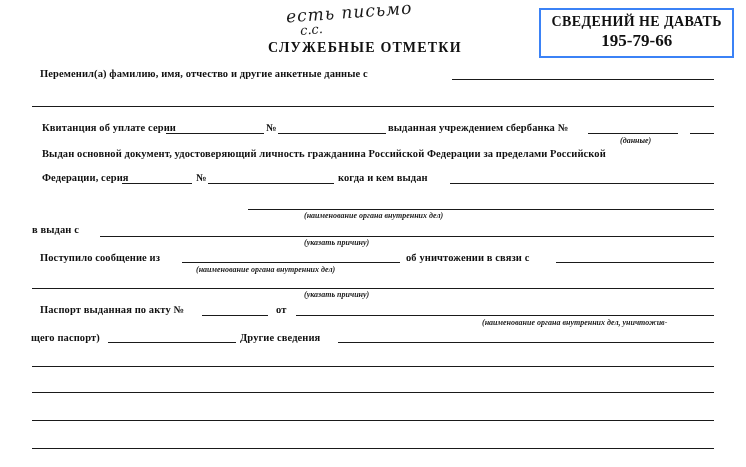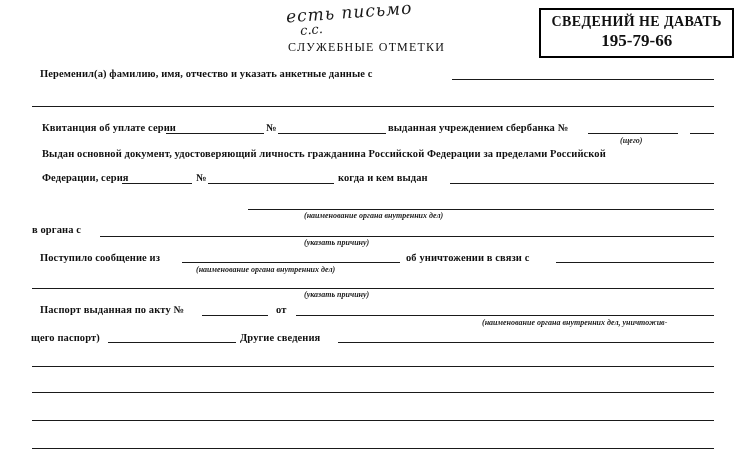--- a/index.html
+++ b/index.html
@@ -44,21 +44,21 @@
     font-size: 13px;
     color: #1a1a1a;
     transform: rotate(-5deg);
     white-space: nowrap;
   }
   
   .stamp {
     position: absolute;
     right: 12px;
     top: 8px;
-    border: 2px solid #000000;
+    border: 2px solid #3b82f6;
     padding: 4px 10px 5px 10px;
     text-align: center;
     background: #fff;
   }
   .stamp .l1 {
     font-family: "Liberation Serif", serif;
     font-weight: bold;
     font-size: 14px;
     letter-spacing: 0.4px;
     white-space: nowrap;
@@ -69,25 +69,24 @@
     font-size: 17px;
     margin-top: 1px;
     white-space: nowrap;
   }
   
   .heading {
     position: absolute;
     left: 268px;
     top: 40px;
     font-family: "Liberation Serif", serif;
-    font-weight: normal;
-    font-size: 12px;
+    font-weight: bold;
+    font-size: 14px;
     letter-spacing: 1.2px;
     white-space: nowrap;
-    margin-left: 20px;
   }
   
   .t {
     position: absolute;
     font-family: "Liberation Serif", serif;
     font-weight: bold;
     font-size: 10.5px;
     white-space: nowrap;
     letter-spacing: 0.1px;
   }
@@ -115,45 +114,45 @@
   <div class="handwriting">есть письмо</div>
   <div class="handwriting2">с.с.</div>
 
   <div class="stamp">
     <div class="l1">СВЕДЕНИЙ НЕ ДАВАТЬ</div>
     <div class="l2">195-79-66</div>
   </div>
 
   <div class="heading">СЛУЖЕБНЫЕ ОТМЕТКИ</div>
 
-  <div class="t" style="left:40px; top:68px;">Переменил(а) фамилию, имя, отчество и указать анкетные данные с</div>
+  <div class="t" style="left:40px; top:68px;">Переменил(а) фамилию, имя, отчество и другие анкетные данные с</div>
   <div class="line" style="left:452px; top:79px; width:262px;"></div>
   <div class="line" style="left:32px; top:106px; width:682px;"></div>
 
   <div class="t" style="left:42px; top:122px;">Квитанция об уплате серии</div>
   <div class="t" style="left:266px; top:122px;">№</div>
   <div class="t" style="left:388px; top:122px;">выданная учреждением сбербанка №</div>
   <div class="line" style="left:166px; top:133px; width:98px;"></div>
   <div class="line" style="left:278px; top:133px; width:108px;"></div>
   <div class="line" style="left:588px; top:133px; width:90px;"></div>
   <div class="line" style="left:690px; top:133px; width:24px;"></div>
-  <div class="cap" style="left:620px; top:136px;">(щего)</div>
+  <div class="cap" style="left:620px; top:136px;">(данные)</div>
 
   <div class="t" style="left:42px; top:148px;">Выдан основной документ, удостоверяющий личность гражданина Российской Федерации за пределами Российской</div>
   <div class="t" style="left:42px; top:172px;">Федерации, серия</div>
   <div class="t" style="left:196px; top:172px;">№</div>
   <div class="t" style="left:338px; top:172px;">когда и кем выдан</div>
   <div class="line" style="left:122px; top:183px; width:70px;"></div>
   <div class="line" style="left:208px; top:183px; width:126px;"></div>
   <div class="line" style="left:450px; top:183px; width:264px;"></div>
 
   <div class="line" style="left:248px; top:209px; width:466px;"></div>
   <div class="cap" style="left:304px; top:211px;">(наименование органа внутренних дел)</div>
 
-  <div class="t" style="left:32px; top:224px;">в органа с</div>
+  <div class="t" style="left:32px; top:224px;">в выдан с</div>
   <div class="line" style="left:100px; top:236px; width:614px;"></div>
   <div class="cap" style="left:304px; top:238px;">(указать причину)</div>
 
   <div class="t" style="left:40px; top:252px;">Поступило сообщение из</div>
   <div class="t" style="left:406px; top:252px;">об уничтожении в связи с</div>
   <div class="line" style="left:182px; top:262px; width:218px;"></div>
   <div class="line" style="left:556px; top:262px; width:158px;"></div>
   <div class="cap" style="left:196px; top:265px;">(наименование органа внутренних дел)</div>
 
   <div class="line" style="left:32px; top:288px; width:682px;"></div>

